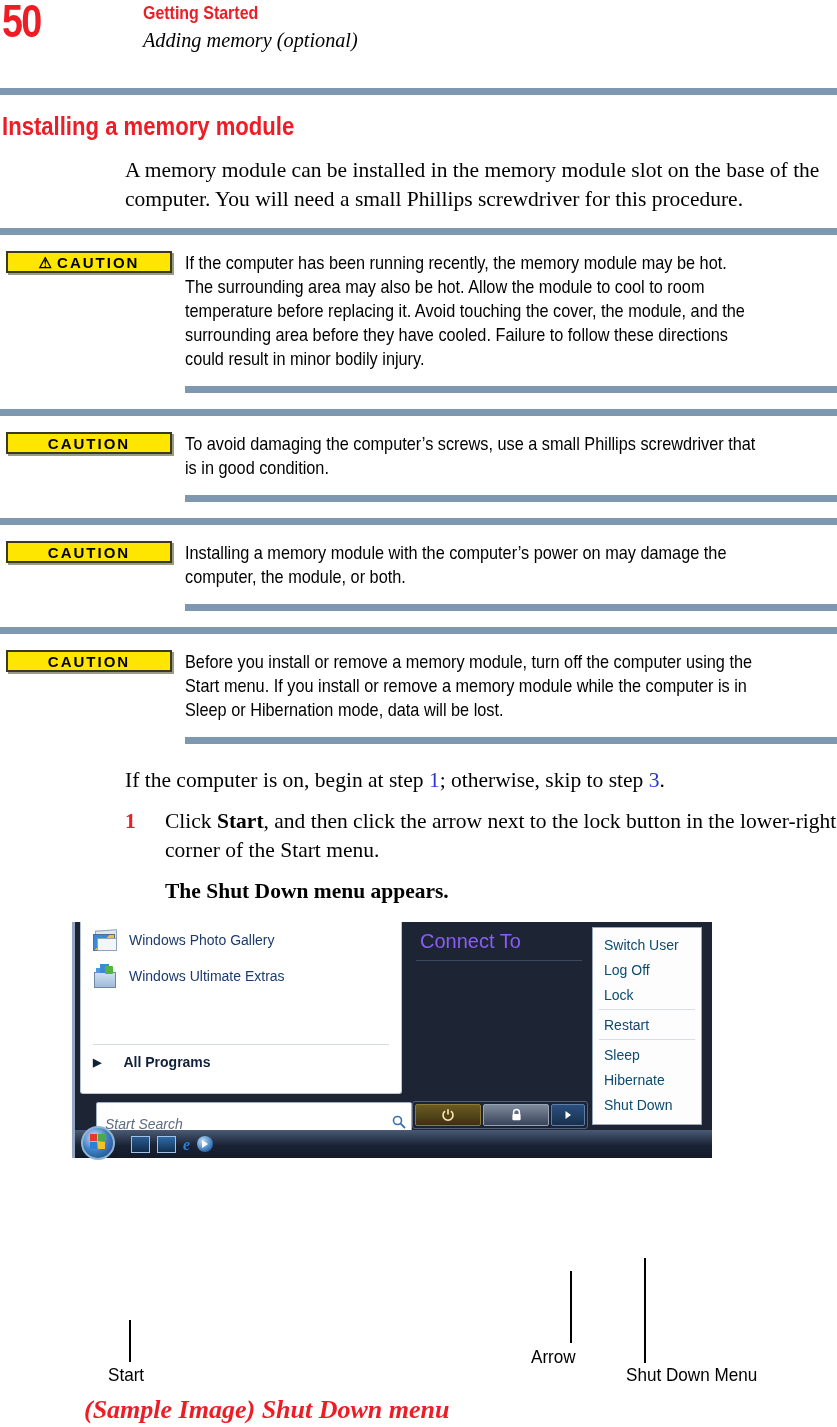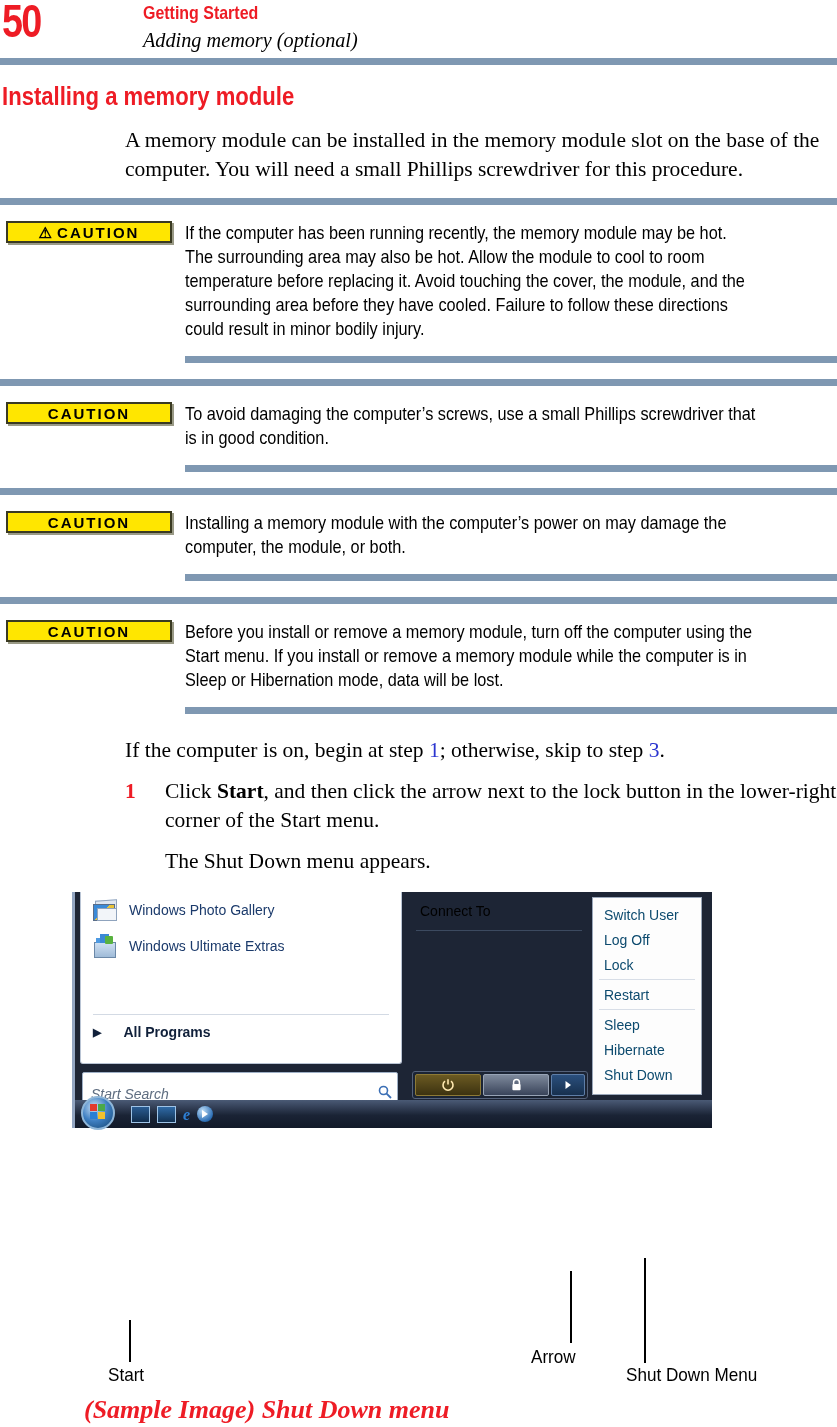--- a/index.html
+++ b/index.html
@@ -8,21 +8,21 @@
   }
   body {
     width: 837px; height: 1427px;
     position: relative;
     font-family: "Liberation Serif", "DejaVu Serif", serif;
     color: #000;
     overflow: hidden;
   }
 
   
-  .page-header { position: relative; height: 58px; }
+  .page-header { position: relative; height: 88px; }
   .page-number {
     position: absolute; left: 2px; top: -6px;
     font-family: "Liberation Sans", sans-serif;
     font-weight: bold;
     font-size: 46px;
     color: #ee1c25;
     letter-spacing: -2px;
     transform: scaleX(0.82);
     transform-origin: left top;
   }
@@ -138,20 +138,21 @@
     font-size: 21.5px;
     width: 40px;
     flex: 0 0 40px;
     line-height: 29px;
   }
   .step-body { font-size: 21.5px; line-height: 29px; }
   .sub-para {
     margin: 12px 0 16px 165px;
     font-size: 21.5px;
     line-height: 29px;
+    font-weight: bold;
   }
 
   
   .figure { position: relative; margin: 16px 0 0 72px; width: 640px; height: 262px; }
 
   .sm-shot { position: absolute; left: 0; top: 0; width: 640px; height: 262px; overflow: hidden; }
   .sm-frame {
     position: absolute; left: 0; top: 0;
     width: 640px; height: 228px;
     background: #1d2535;
@@ -190,41 +191,41 @@
   .ico-extras .b4 { position:absolute; left:14px; top:3px; width:8px; height:8px; background:#58b23f; border-radius:1px; }
 
   .sm-divider { height:1px; background:#d3dae4; margin:4px 12px 0 12px; }
   .sm-allprograms {
     display:flex; align-items:center; height:34px; padding-left:12px;
     font-family:"Liberation Sans", sans-serif; font-size:14px; font-weight:bold; color:#10203a;
   }
   .sm-allprograms .tri { margin-right:22px; font-size:11px; }
 
   .sm-search {
-    position:absolute; left:10px; top:180px;
+    position:absolute; left:24px; top:180px;
     width:316px; height:44px;
     background:#ffffff; border:1px solid #9fb0c6; border-radius:2px;
     display:flex; align-items:center; box-sizing:border-box;
   }
   .sm-search .ph {
     flex:1; padding-left:8px;
     font-family:"Liberation Sans", sans-serif; font-style:italic; font-size:14px; color:#5e6d80;
   }
   .sm-search .mag {
     width:24px; text-align:center; color:#3b6fb5; font-size:15px;
   }
 
   .sm-right {
     position:absolute; left:336px; top:0;
     width:182px; height:172px;
     font-family:"Liberation Sans", sans-serif;
   }
   .sm-ritem {
     height:38px; display:flex; align-items:center; padding-left:12px;
-    font-size:14px; color:#000000;
+    font-size:20px; color:#8b5cf6;
   }
   .sm-rdiv { height:1px; background:#3c4a60; margin:0 8px; }
 
   .sm-buttons {
     position:absolute; left:340px; top:179px;
     width:176px; height:28px;
     background:#1b2434; border:1px solid #55627a; border-radius:3px;
     display:flex; box-sizing:border-box; padding:2px; gap:2px;
   }
   .btn-power {

